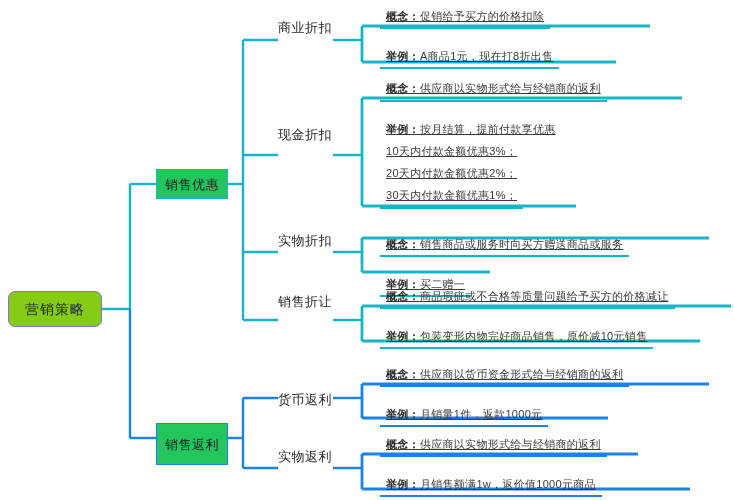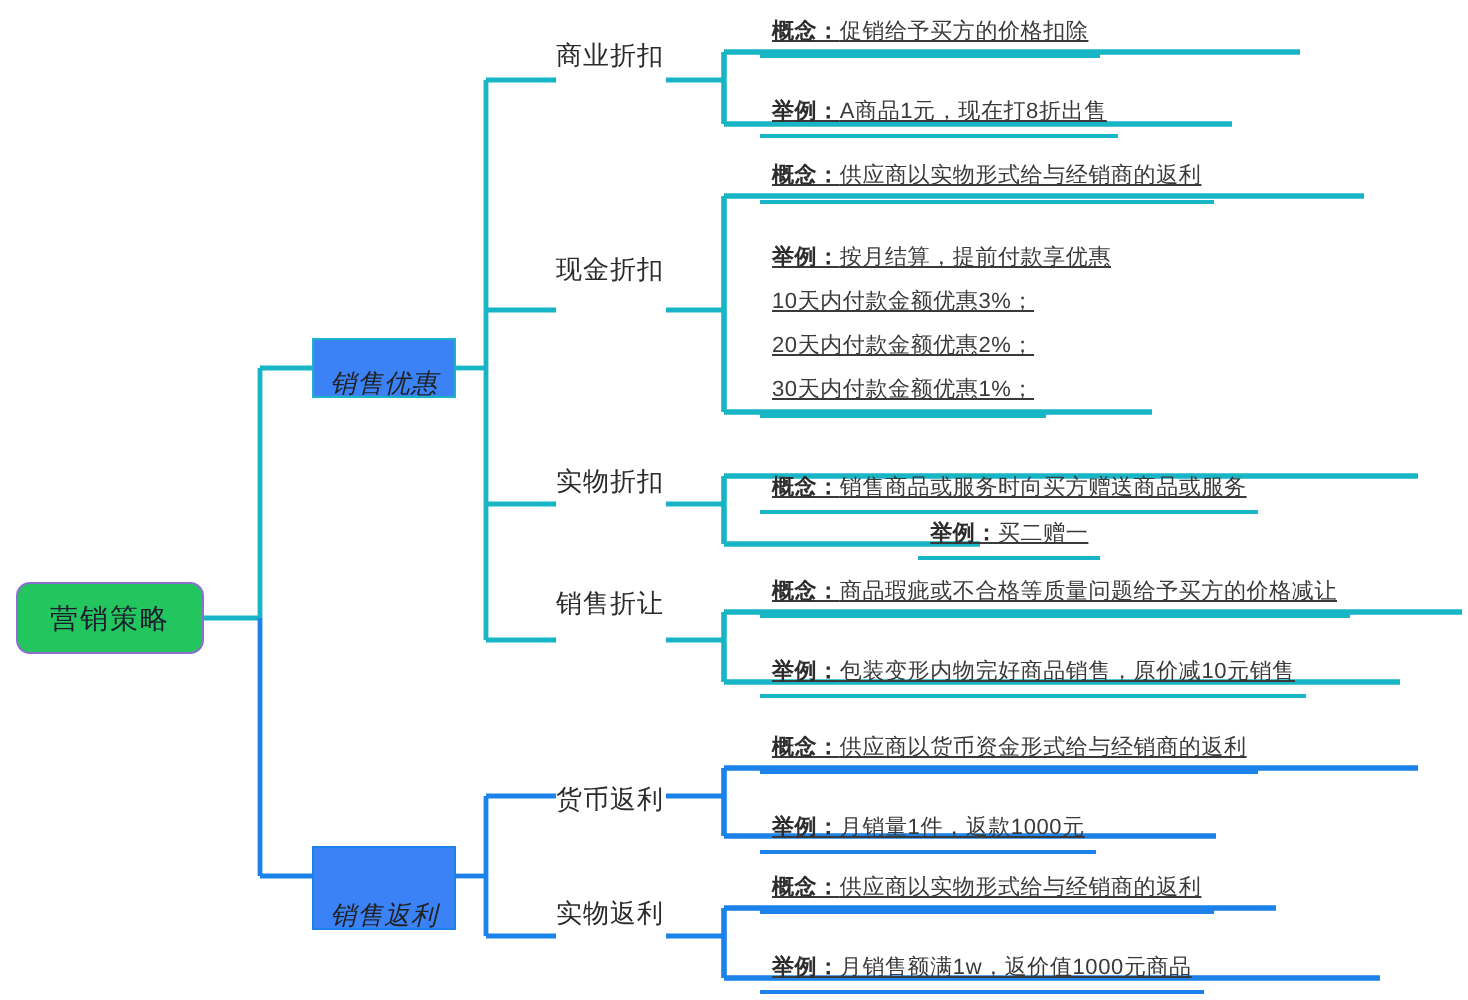--- a/index.html
+++ b/index.html
@@ -20,37 +20,36 @@
     font-size:13px;
     color:#222;
     white-space:nowrap;
     line-height:1;
   }
 
   .root{
     left:8px;top:291px;
     width:94px;height:36px;
     box-sizing:border-box;
-    background:#22c55e;
+    background:#84cc16;
     border:1px solid #8c6fd0;
     border-radius:7px;
     display:flex;align-items:center;justify-content:center;
     font-size:14px;
     color:#1c1c2e;
     letter-spacing:1px;
   }
 
   .branch{
     box-sizing:border-box;
-    background:#3b82f6;
+    background:#22c55e;
     border:1.6px solid #18b5c6;
-    display:flex;align-items:flex-end;justify-content:center;
+    display:flex;align-items:center;justify-content:center;
     font-size:13px;
     letter-spacing:.5px;
-    font-style:italic;
   }
   .branch.blue{border-color:#1a82e8;}
 
   .b1{left:156px;top:169px;width:72px;height:30px;}
   .b2{left:156px;top:423px;width:72px;height:42px;}
 
   
   .lbl{
     position:absolute;
     font-size:13px;
@@ -184,21 +183,21 @@
     </div>
     <div class="leafrow">
       <span class="leaftext">30天内付款金额优惠1%；</span>
     </div>
   </div>
 
   <div class="leafgroup" style="left:362px;top:234px;">
     <div class="leafrow">
       <span class="leaftext"><b>概念：</b><span>销售商品或服务时向买方赠送商品或服务</span></span>
     </div>
-    <div class="leafrow" style="text-align:center;">
+    <div class="leafrow" style="margin-top:17px;">
       <span class="leaftext"><b>举例：</b><span>买二赠一</span></span>
     </div>
   </div>
 
   <div class="leafgroup" style="left:362px;top:286px;">
     <div class="leafrow">
       <span class="leaftext"><b>概念：</b><span>商品瑕疵或不合格等质量问题给予买方的价格减让</span></span>
     </div>
     <div class="leafrow" style="margin-top:17px;">
       <span class="leaftext"><b>举例：</b><span>包装变形内物完好商品销售，原价减10元销售</span></span>

